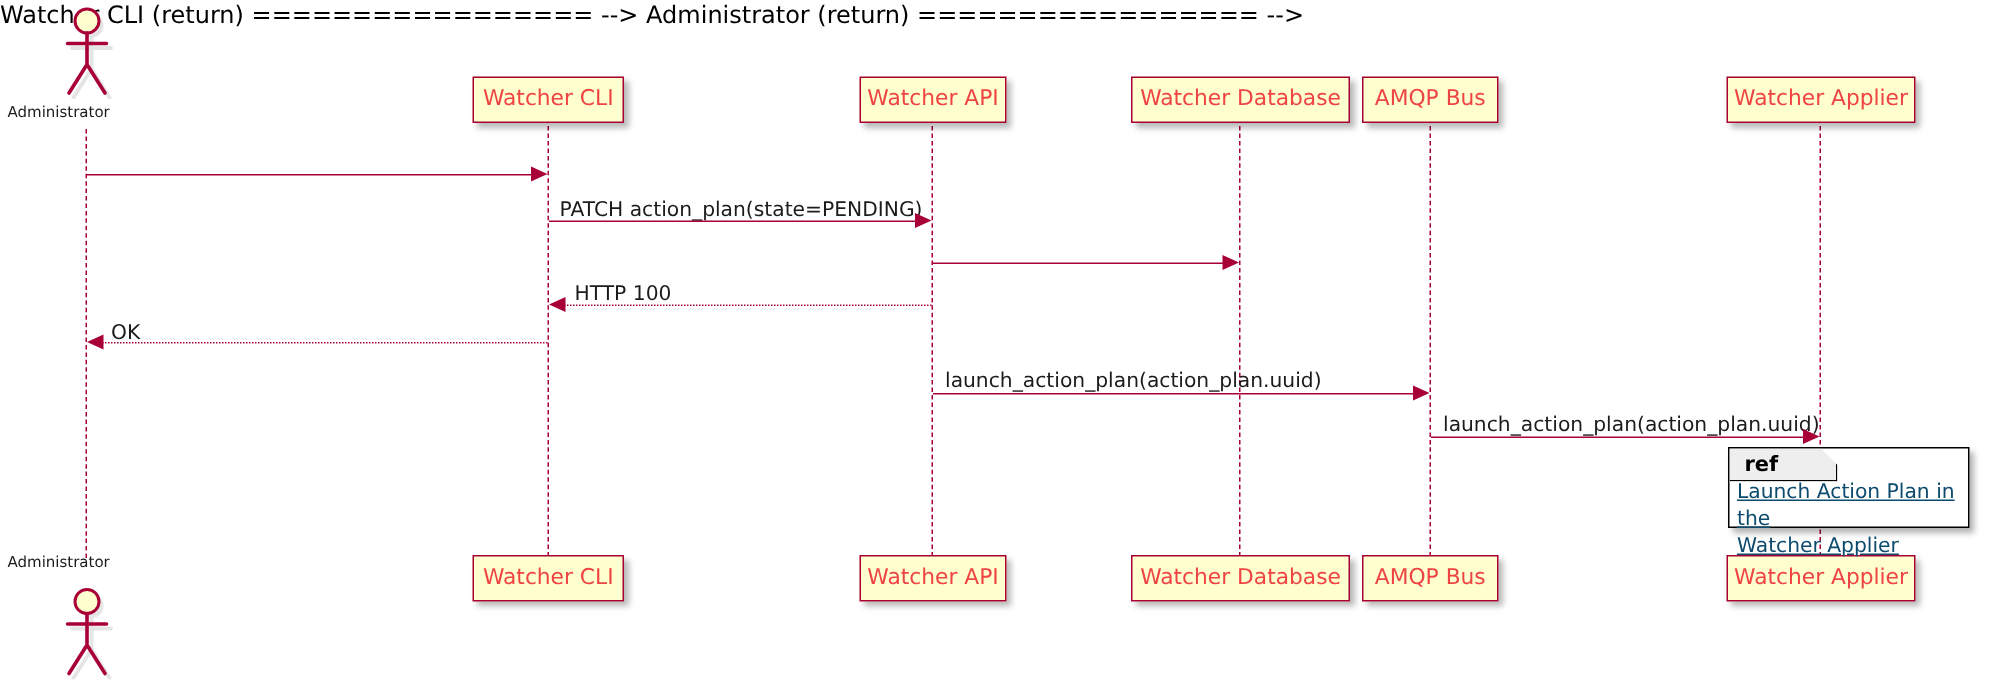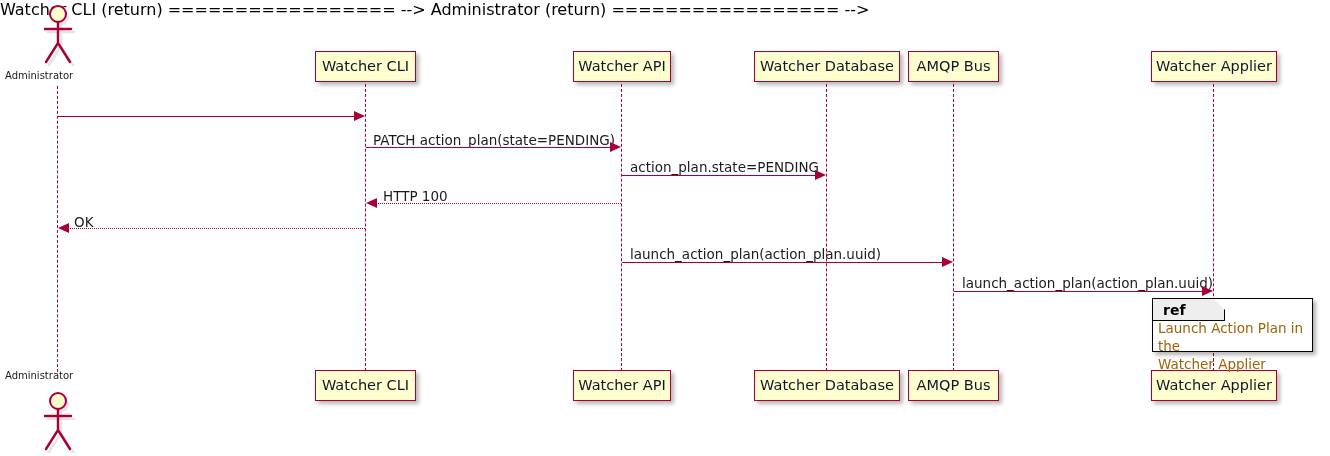--- a/index.html
+++ b/index.html
@@ -29,21 +29,21 @@
     width: 0;
     border-left: 1.5px dashed #A80036;
   }
 
   
   .participant {
     position: absolute;
     box-sizing: border-box;
     background: #FEFECE;
     border: 1.5px solid #A80036;
-    color: #0f172a;
+    color: #ef4444;
     font-size: 14.5px;
     line-height: 1;
     display: flex;
     align-items: center;
     justify-content: center;
     white-space: nowrap;
     box-shadow: 3px 3px 4px rgba(0,0,0,0.28);
     padding: 0 9px;
   }
 
@@ -111,23 +111,24 @@
     display: flex;
     align-items: center;
     padding-left: 10px;
     line-height: 1;
     
     clip-path: polygon(0 0, calc(100% - 11px) 0, 100% 11px, 100% 100%, 0 100%);
   }
   .ref-text {
     position: absolute;
     font-size: 13.5px;
-    color: #a16207;
+    color: #0c4a6e;
     line-height: 1.32;
     white-space: pre-line;
+    text-decoration: underline;
   }
 </style>
 </head>
 <body>
 
 <div id="diagram">
 
   
   <div class="lifeline" style="left:57px; top:86px; height:286px;"></div>
   <div class="lifeline" style="left:365px; top:84px; height:287px;"></div>
@@ -183,21 +184,20 @@
   
   <div class="msg-line" style="left:58px; top:116px; width:297px;"></div>
   <div class="arrowhead right" style="left:354px; top:111px;"></div>
 
   
   <div class="msg-label" style="left:373px; top:134px;">PATCH action_plan(state=PENDING)</div>
   <div class="msg-line" style="left:366px; top:147px; width:245px;"></div>
   <div class="arrowhead right" style="left:610px; top:142px;"></div>
 
   
-  <div class="msg-label" style="left:630px; top:161px;">action_plan.state=PENDING</div>
   <div class="msg-line" style="left:622px; top:175px; width:194px;"></div>
   <div class="arrowhead right" style="left:815px; top:170px;"></div>
 
    Watcher CLI (return) ================= --&gt;
   <div class="msg-label" style="left:383px; top:190px;">HTTP 100</div>
   <div class="msg-line dotted" style="left:376px; top:203px; width:245px;"></div>
   <div class="arrowhead left" style="left:366px; top:198px;"></div>
 
    Administrator (return) ================= --&gt;
   <div class="msg-label" style="left:74px; top:216px;">OK</div>

